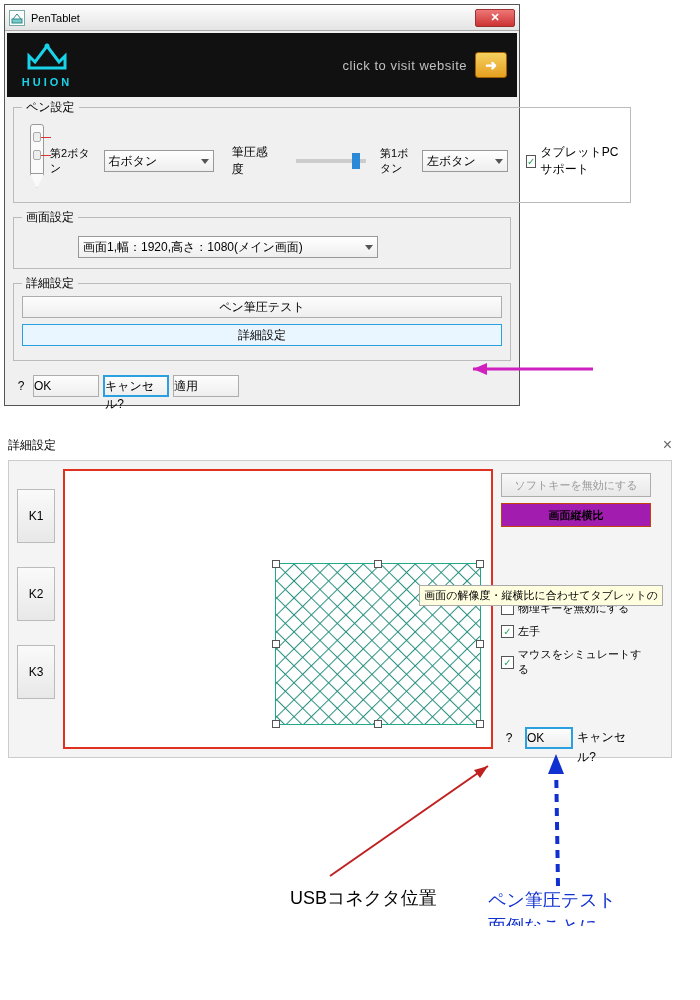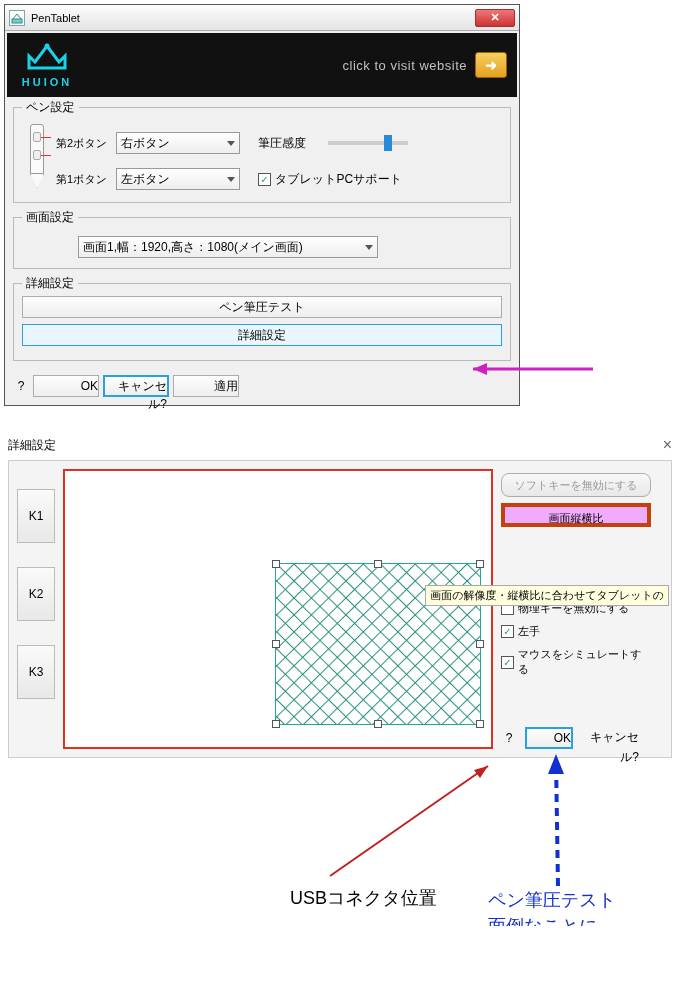--- a/index.html
+++ b/index.html
@@ -26,39 +26,39 @@
 fieldset { border: 1px solid #bbb; margin-bottom: 6px; padding: 4px 8px 8px 8px; }
 legend { font-size: 12px; padding: 0 4px; }
 
 .pen-row { display: flex; align-items: center; margin-top: 4px; }
 .pen-diagram { width: 30px; height: 70px; position: relative; margin-right: 4px; }
 .pen-body { position: absolute; left: 8px; top: 0; width: 14px; height: 50px; border: 1px solid #999; background: #fafafa; border-radius: 3px 3px 0 0; }
 .pen-tip { position: absolute; left: 8px; top: 50px; width: 14px; height: 14px; background: #fafafa; border: 1px solid #999; clip-path: polygon(0 0, 100% 0, 50% 100%); border-top: none; }
 .pen-btn-mark { position: absolute; left: 11px; width: 8px; height: 10px; border: 1px solid #aaa; background: #eee; border-radius: 2px; }
 .pen-line { position: absolute; height: 1px; background: #d33; }
 
-.pen-labels { display: flex; flex-direction: column; gap: 14px; margin-top: 4px; }
+.pen-labels { display: flex; flex-direction: row; gap: 14px; margin-top: 4px; }
 .pen-label-row { display: flex; align-items: center; gap: 6px; }
 .pen-label { width: 54px; font-size: 11px; }
 .select { width: 124px; height: 22px; border: 1px solid #999; background: linear-gradient(#fff, #eee); display: flex; align-items: center; padding: 0 4px; font-size: 12px; position: relative; }
 .select::after { content: ""; position: absolute; right: 4px; top: 8px; border-left: 4px solid transparent; border-right: 4px solid transparent; border-top: 5px solid #555; }
 .pen-extra { margin-left: 12px; font-size: 12px; display: flex; align-items: center; gap: 4px; }
 .slider { width: 80px; height: 4px; background: #ccc; position: relative; margin-left: 16px; }
 .slider-thumb { position: absolute; width: 8px; height: 16px; background: #2a8ad8; top: -6px; left: 56px; }
 .checkbox { width: 13px; height: 13px; border: 1px solid #555; display: inline-flex; align-items: center; justify-content: center; background: #fff; font-size: 10px; color: #2a5; }
 
 .screen-select { width: 300px; height: 22px; margin: 6px 0 2px 56px; }
 
 .adv-btn { display: block; width: 100%; height: 22px; border: 1px solid #adadad; background: linear-gradient(#fdfdfd, #eee); text-align: center; line-height: 20px; font-size: 12px; margin-bottom: 6px; }
 .adv-btn.highlighted { border: 1px solid #2aa0e0; background: #eaf6ff; }
 
 .bottom-row { display: flex; align-items: center; margin-top: 14px; gap: 4px; }
 .status { flex: 1; font-size: 12px; }
 .help { width: 16px; text-align: center; font-size: 12px; }
-.btn { width: 66px; height: 22px; border: 1px solid #adadad; background: linear-gradient(#fdfdfd, #eee); text-align: right; line-height: 20px; font-size: 12px; }
+.btn { width: 66px; height: 22px; border: 1px solid #adadad; background: linear-gradient(#fdfdfd, #eee); text-align: left; line-height: 20px; font-size: 12px; }
 .btn.default { border: 2px solid #2aa0e0; line-height: 18px; }
 
 .arrow-magenta { position: relative; height: 0; }
 .arrow-magenta svg { position: absolute; top: -8px; }
 
 
 .win2 { width: 680px; margin: 30px 0 0 0; padding: 0 8px 8px 8px; position: relative; }
 .win2-title { font-size: 12px; margin-bottom: 6px; display: flex; align-items: center; }
 .win2-close { margin-left: auto; font-size: 16px; color: #666; }
 .win2-body { border: 1px solid #ccc; background: #f4f4f4; padding: 8px; display: flex; gap: 8px; position: relative; }
@@ -66,23 +66,23 @@
 .k-col { display: flex; flex-direction: column; gap: 24px; padding-top: 20px; }
 .k-btn { width: 38px; height: 54px; border: 1px solid #bbb; background: linear-gradient(#fafafa,#e8e8e8); display: flex; align-items: center; justify-content: center; font-size: 12px; }
 
 .tablet-area { width: 430px; height: 280px; border: 2px solid #e03020; background: #fff; position: relative; }
 .mapped { position: absolute; left: 210px; top: 92px; width: 206px; height: 162px; border: 1px solid #2a8; }
 .mapped svg { width: 100%; height: 100%; }
 .handle { position: absolute; width: 8px; height: 8px; background: #fff; border: 1px solid #555; }
 
 .right-col { width: 150px; display: flex; flex-direction: column; gap: 6px; padding-top: 4px; }
 .r-btn { height: 24px; border: 1px solid #adadad; background: linear-gradient(#f8f8f8,#e8e8e8); text-align: center; line-height: 22px; font-size: 11px; }
-.r-btn.disabled { color: #999; border-radius: 8px; }
-.r-btn.active { border: 4px solid #c2410c; background: #f0abfc; }
-.tooltip { position: absolute; right: 2px; top: 124px; background: #ffffe0; border: 1px solid #aaa; padding: 2px 4px; font-size: 11px; white-space: nowrap; }
+.r-btn.disabled { color: #999; }
+.r-btn.active { border: 1px solid #c2410c; background: #a21caf; font-weight: bold; }
+.tooltip { position: absolute; right: 8px; top: 124px; background: #ffffe0; border: 1px solid #aaa; padding: 2px 4px; font-size: 11px; white-space: nowrap; }
 .check-row { display: flex; align-items: center; gap: 4px; font-size: 11px; margin-top: 2px; }
 .right-bottom { display: flex; gap: 4px; align-items: center; margin-top: auto; }
 .right-bottom .help { margin-right: 4px; }
 .right-bottom .btn { width: 52px; }
 
 
 .annot-layer { position: relative; width: 680px; height: 160px; }
 .annot-layer svg { position: absolute; top: -40px; left: 0; }
 .annot-text { position: absolute; font-size: 18px; }
 </style>

